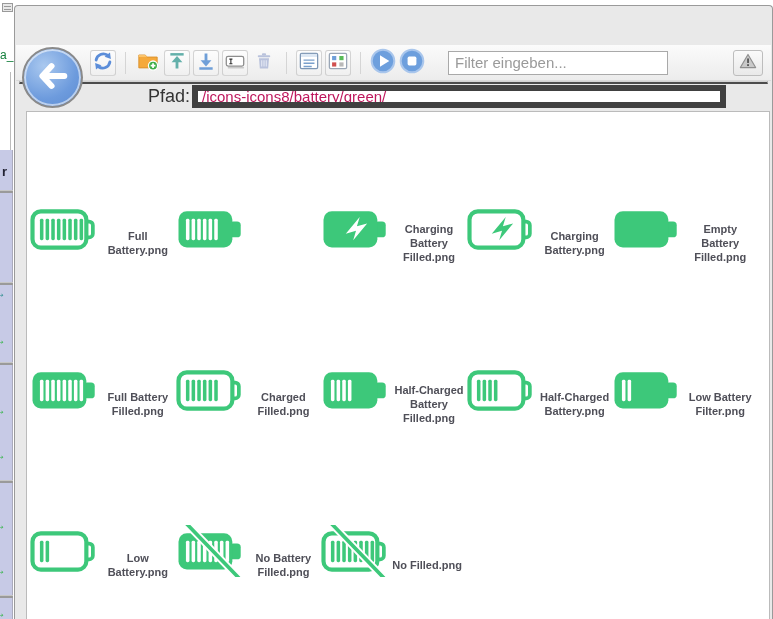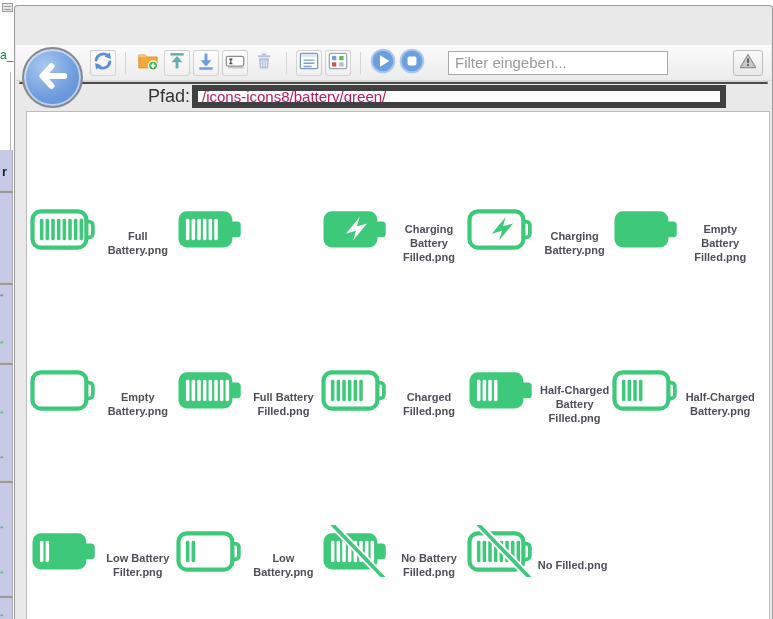--- a/index.html
+++ b/index.html
@@ -301,29 +301,20 @@
             <svg width="72" height="52" viewBox="0 0 76 56">
               <rect x="58" y="20" width="12" height="17" rx="4" fill="#3dc87a"></rect>
               <rect x="3" y="9" width="58" height="39" rx="9" fill="#3dc87a"></rect>
             </svg>
           </div>
           <div class="file-label">Empty Battery Filled.png</div>
         </div>
         <div class="file-item">
           <div class="file-icon">
             <svg width="72" height="52" viewBox="0 0 76 56">
-              <rect x="56" y="20" width="12" height="17" rx="4" fill="#fff" stroke="#3dc87a" stroke-width="4"></rect>
-              <rect x="3" y="9" width="58" height="39" rx="9" fill="#fff" stroke="#3dc87a" stroke-width="4.5"></rect>
-            </svg>
-          </div>
-          <div class="file-label">Empty Battery.png</div>
-        </div>
-        <div class="file-item">
-          <div class="file-icon">
-            <svg width="72" height="52" viewBox="0 0 76 56">
               <rect x="58" y="20" width="12" height="17" rx="4" fill="#3dc87a"></rect>
               <rect x="3" y="9" width="58" height="39" rx="9" fill="#3dc87a"></rect>
               <rect x="11" y="17" width="3.8" height="23" rx="1.6" fill="#fff"></rect>
               <rect x="17.1" y="17" width="3.8" height="23" rx="1.6" fill="#fff"></rect>
               <rect x="23.2" y="17" width="3.8" height="23" rx="1.6" fill="#fff"></rect>
               <rect x="29.299999999999997" y="17" width="3.8" height="23" rx="1.6" fill="#fff"></rect>
               <rect x="35.4" y="17" width="3.8" height="23" rx="1.6" fill="#fff"></rect>
               <rect x="41.5" y="17" width="3.8" height="23" rx="1.6" fill="#fff"></rect>
               <rect x="47.599999999999994" y="17" width="3.8" height="23" rx="1.6" fill="#fff"></rect>
               <rect x="53.699999999999996" y="17" width="3.8" height="23" rx="1.6" fill="#fff"></rect>

